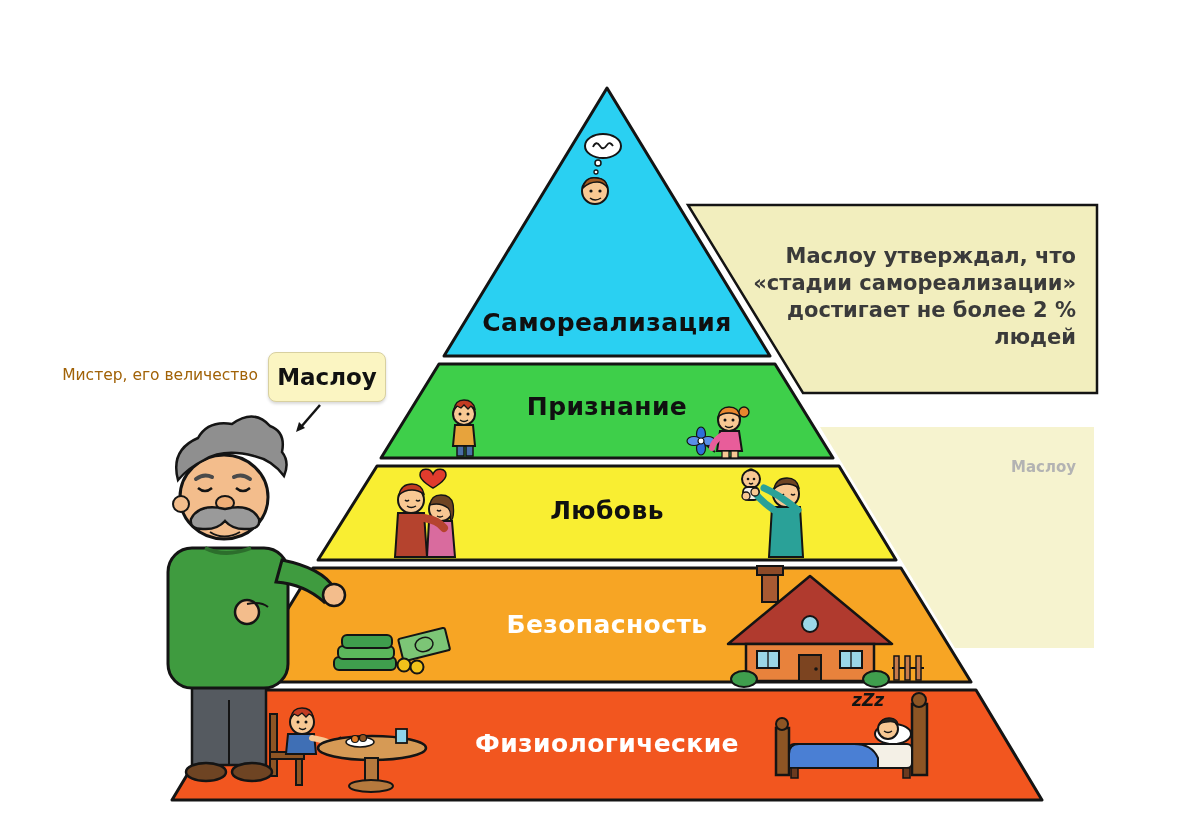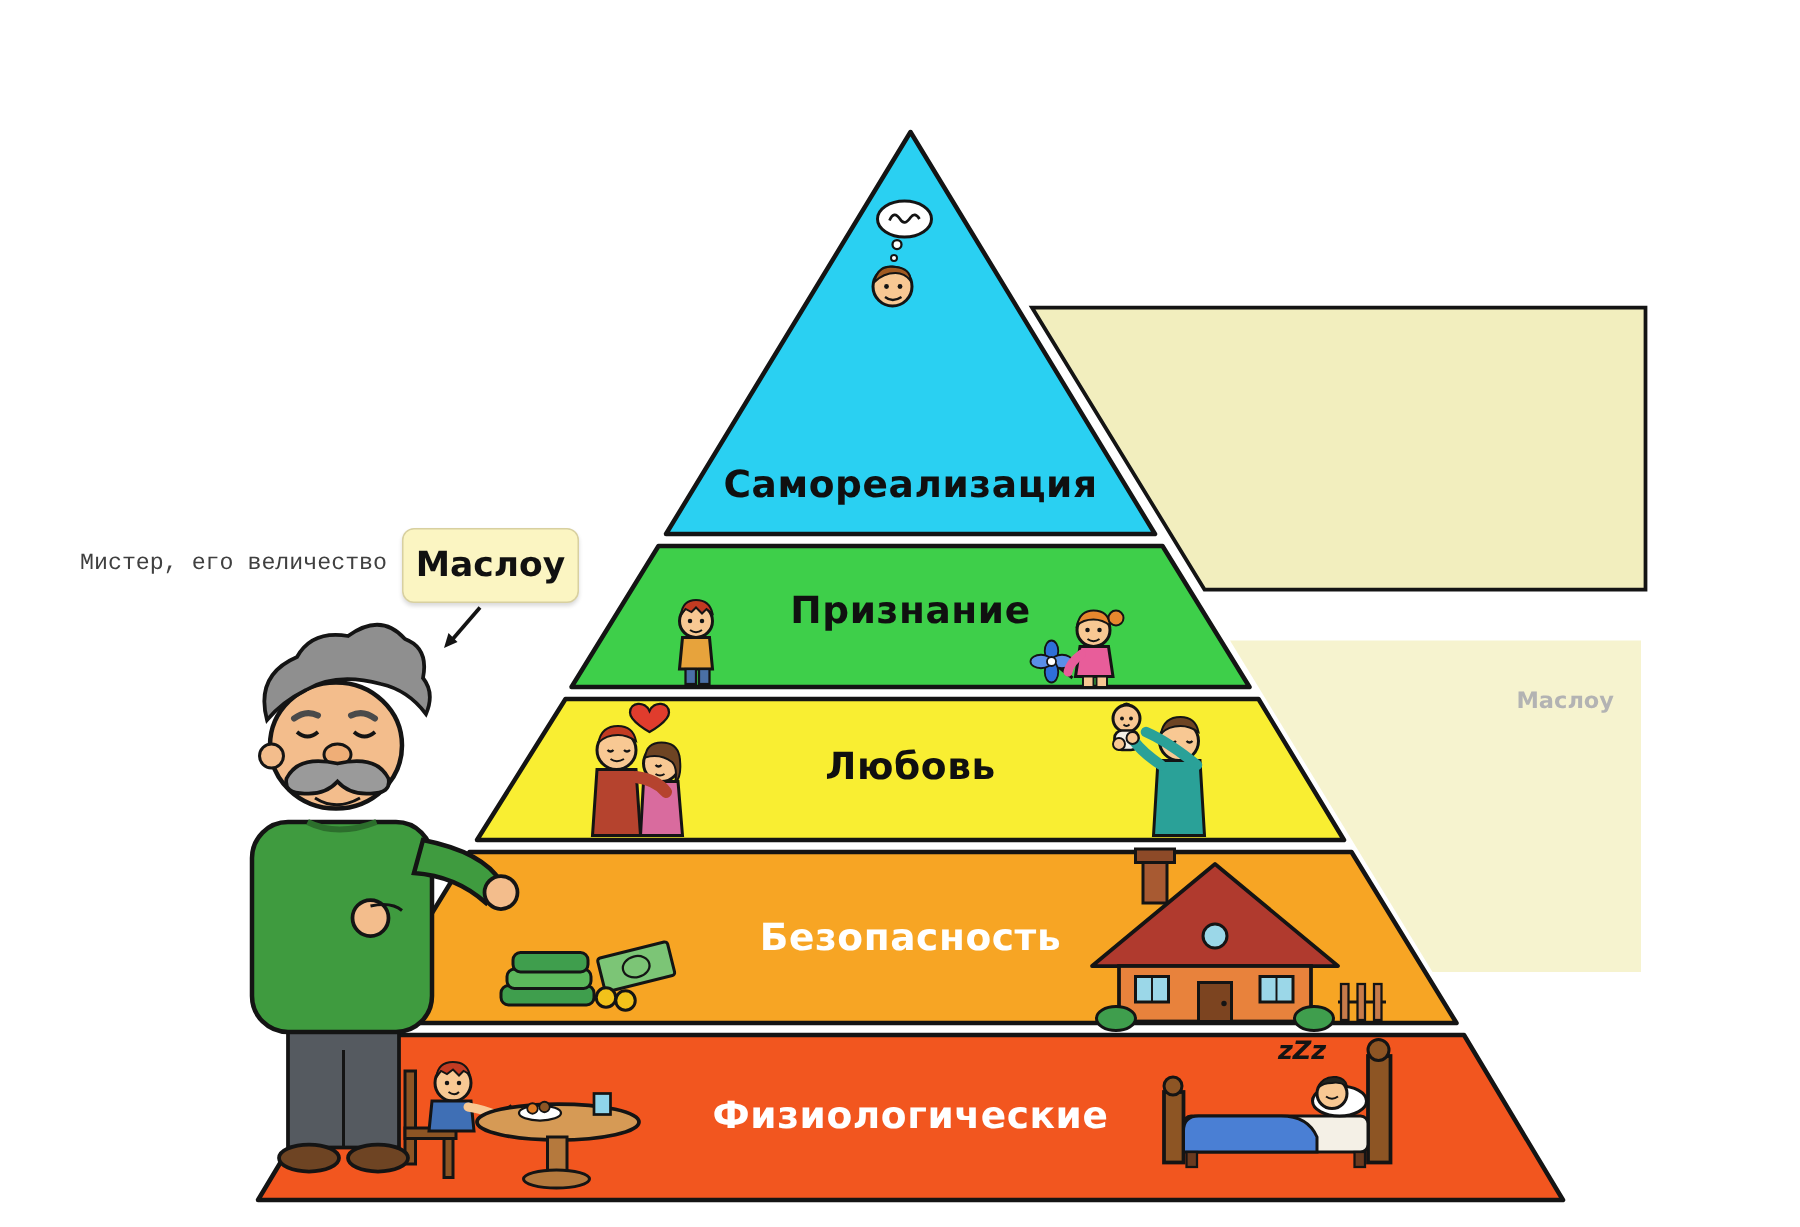--- a/index.html
+++ b/index.html
@@ -11,21 +11,21 @@
   .band-label { font-family:"DejaVu Sans","Liberation Sans",sans-serif; font-weight:bold; font-size:25px; text-anchor:middle; letter-spacing:0.4px; }
   .zzz { font-family:"DejaVu Sans","Liberation Sans",sans-serif; font-weight:bold; font-style:italic; font-size:17px; }
 
   .note-top { position:absolute; left:690px; top:243px; width:386px; text-align:right;
               font-size:21px; line-height:27px; font-weight:600; color:#3a3a3a; white-space:pre-line; }
   .quote-wrap { position:absolute; left:840px; top:446px; width:236px; text-align:right; }
   .quote-text { font-size:17.5px; line-height:25.5px; font-weight:600; color:#4e4e4e; white-space:pre-line; }
   .quote-attr { margin-top:12px; font-size:15px; font-weight:600; color:#b3b3b3; }
 
   .caption { position:absolute; left:40px; top:366px; width:218px; text-align:right;
-             font-size:15.5px; color:#404040;font-family:Liberation Mono, monospace; }
+             font-size:15.5px; color:#a16207; }
   .name-box { position:absolute; left:268px; top:352px; width:118px; height:50px;
               background:#fbf5c2; border:1px solid #d8d0a0; border-radius:8px;
               display:flex; align-items:center; justify-content:center;
               font-size:23px; font-weight:bold; color:#111111;
               box-shadow:0 2px 3px rgba(0,0,0,0.15); }
 </style>
 </head>
 <body>
 
 <div class="stage">
@@ -219,20 +219,24 @@
       <path d="M196 479 q8 -6 16 -2" stroke="#4a4a4a" stroke-width="4" fill="none" stroke-linecap="round"></path>
       <path d="M234 477 q8 -4 16 2" stroke="#4a4a4a" stroke-width="4" fill="none" stroke-linecap="round"></path>
       <path d="M198 488 q7 6 14 0" stroke="#141414" stroke-width="2.5" fill="none"></path>
       <path d="M236 488 q7 6 14 0" stroke="#141414" stroke-width="2.5" fill="none"></path>
       <ellipse cx="225" cy="503" rx="9" ry="7" fill="#efae77" stroke="#141414" stroke-width="2"></ellipse>
       <path d="M225 509 q-26 -6 -34 10 q-2 10 12 10 q14 1 22 -8 q8 9 22 8 q14 0 12 -10 q-8 -16 -34 -10z" fill="#9a9a9a" stroke="#141414" stroke-width="2.5"></path>
       <path d="M210 532 q14 9 30 0" stroke="#141414" stroke-width="2" fill="none"></path>
     </g>
   </svg>
 
+  <div class="note-top">Маслоу утверждал, что
+«стадии самореализации»
+достигает не более 2 %
+людей</div>
 
   <div class="quote-wrap">
     <div class="quote-attr">Маслоу</div>
   </div>
 
   <div class="caption">Мистер, его величество</div>
 
   <div class="name-box">Маслоу</div>
 
 </div>

